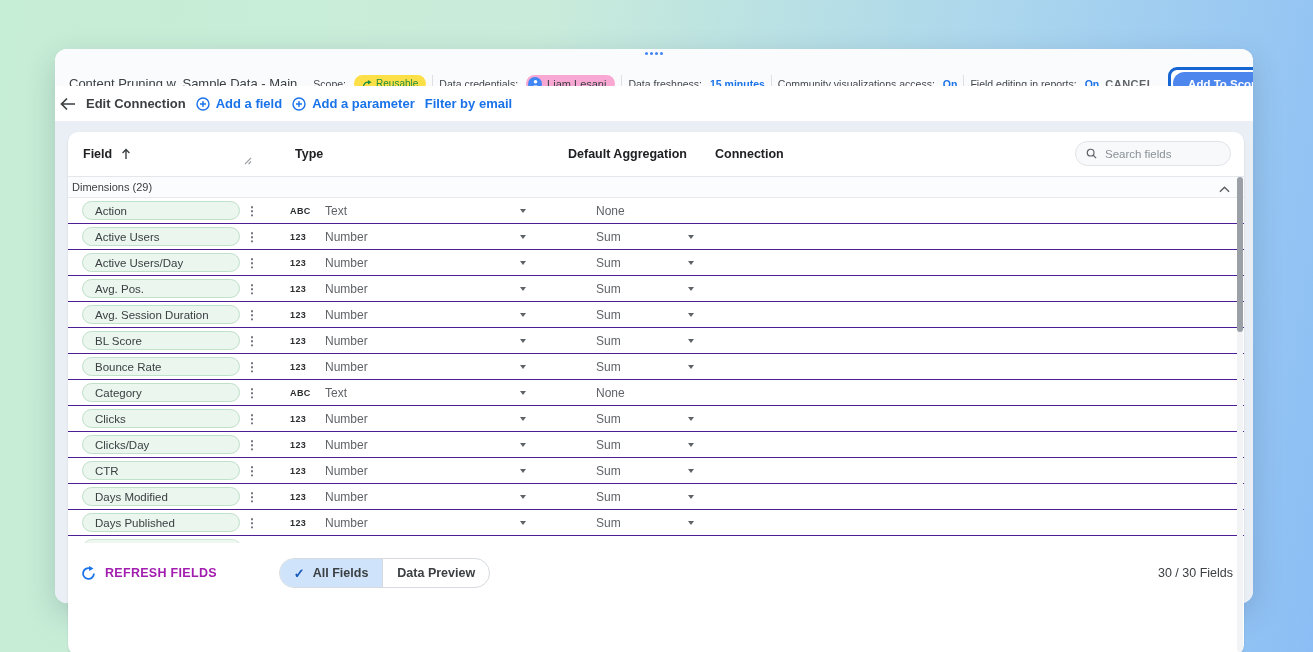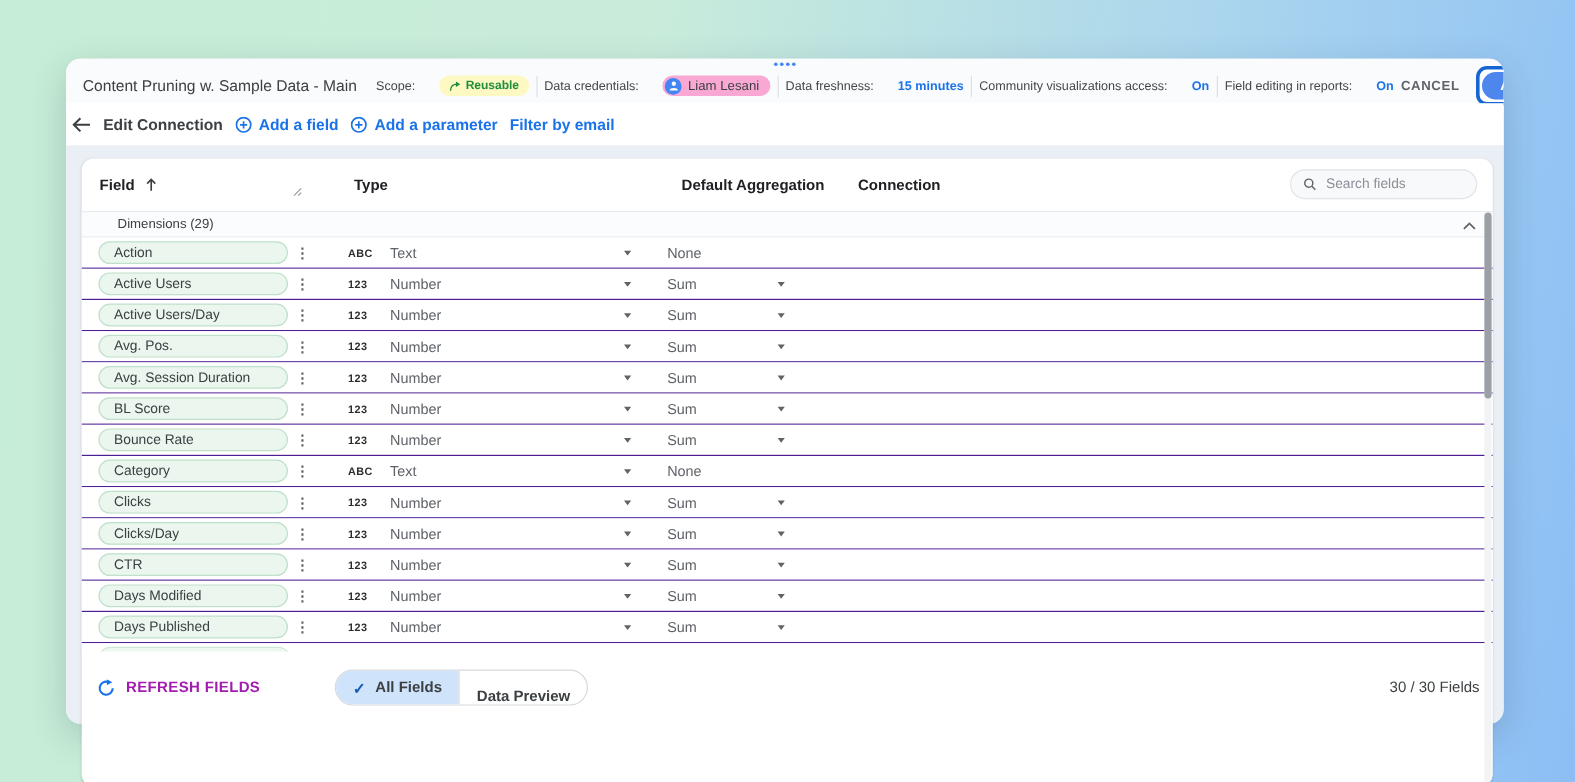--- a/index.html
+++ b/index.html
@@ -6,30 +6,30 @@
   body{
     width:1313px;height:652px;position:relative;overflow:hidden;
     background:linear-gradient(100deg,#c6edd5 0%,#c9ecda 38%,#aad5ee 72%,#8cbef5 100%);
     font-family:"Liberation Sans",sans-serif;
   }
   .window{position:absolute;left:55px;top:49px;width:1198px;height:554px;background:#fff;
     border-radius:12px;box-shadow:0 10px 30px rgba(30,50,80,.20);}
   
   .win-header{position:absolute;top:0;left:0;right:0;height:37px;background:#fafbfd;
     border-bottom:1px solid #e7e9ed;border-radius:12px 12px 0 0;display:flex;align-items:center;
-    padding:4px 14px;white-space:nowrap;overflow:hidden;}
+    padding:16px 14px;white-space:nowrap;overflow:hidden;}
   .drag-dots{position:absolute;top:3px;left:50%;transform:translateX(-50%);display:flex;gap:2px;}
   .drag-dots i{width:3px;height:3px;border-radius:50%;background:#4285f4;}
   .title{font-size:13px;color:#3c4043;}
-  .hgroup{display:flex;align-items:center;gap:20px;font-size:10.5px;color:#43474b;}
+  .hgroup{display:flex;align-items:center;gap:8px;font-size:10.5px;color:#43474b;}
   .hgroup.first{margin-left:16px;}
   .hdivider{width:1px;height:18px;background:#dde0e4;margin:0 6px;flex:none;}
   .blue-val{color:#1a73e8;font-weight:700;}
   .scope-pill{display:inline-flex;align-items:center;gap:3px;height:17px;padding:0 8px;
-    border-radius:9px;background:#fef9c3;color:#1e8e3e;font-size:10px;font-weight:700;}
+    border-radius:9px;background:#fde047;color:#1e8e3e;font-size:10px;font-weight:400;}
   .cred-pill{display:inline-flex;align-items:center;gap:5px;height:17px;padding:0 9px 0 2px;
     border-radius:9px;background:#f9a8d4;color:#3c4043;font-size:11px;}
   .avatar{width:14px;height:14px;border-radius:50%;background:#4285f4;display:flex;
     align-items:center;justify-content:center;flex:none;}
   .cancel-btn{margin-left:auto;font-size:11px;letter-spacing:.5px;color:#5f6368;font-weight:700;
     background:none;border:none;cursor:pointer;padding:4px 6px;font-family:inherit;}
   .add-outline{margin-left:8px;border:3px solid #1565d3;border-radius:9px;padding:2px;background:#fff;flex:none;}
   .add-btn{background:#4d86ec;color:#fff;font-size:11.5px;font-weight:700;height:23px;
     padding:0 15px;border-radius:12px;display:flex;align-items:center;border:none;cursor:pointer;font-family:inherit;}
   
@@ -48,54 +48,54 @@
   .ch-field{left:15px;display:flex;align-items:center;gap:9px;cursor:pointer;}
   .ch-type{left:227px;}
   .ch-agg{left:500px;}
   .ch-desc{left:647px;}
   .resize-handle{position:absolute;left:176px;bottom:7px;cursor:col-resize;}
   .search{position:absolute;right:13px;top:9px;width:156px;height:25px;border:1px solid #e0e3e8;
     background:#f7f9fb;border-radius:13px;display:flex;align-items:center;padding:0 10px;gap:6px;box-sizing:border-box;}
   .search input{border:0;background:transparent;font-size:11.5px;color:#5f6368;width:100%;outline:none;font-family:inherit;}
   .search input::placeholder{color:#8a9096;}
   .section-row{position:relative;height:20px;background:#fbfcfe;border-bottom:1px solid #e8eaee;
-    display:flex;align-items:center;padding:0 30px;font-size:11px;color:#3c4043;cursor:pointer;}
+    display:flex;align-items:center;padding:0 4px;font-size:11px;color:#3c4043;cursor:pointer;}
   .section-chevron{position:absolute;right:14px;top:6px;}
   .field-row{position:relative;height:26px;border-bottom:1px solid #4c1d95;background:#fff;box-sizing:border-box;}
   .field-pill{position:absolute;left:14px;top:3px;width:158px;height:19px;border:1px solid #bfe0c9;
     background:#eaf6ee;border-radius:10px;display:flex;align-items:center;padding:0 12px;
     box-sizing:border-box;font-size:11.5px;color:#3c4043;cursor:pointer;}
   .field-pill span{overflow:hidden;text-overflow:ellipsis;white-space:nowrap;}
   .menu-dots{position:absolute;left:178px;top:50%;transform:translateY(-50%);font-size:12px;
     color:#5f6368;font-weight:700;cursor:pointer;line-height:1;}
   .type-icon{position:absolute;left:222px;top:50%;transform:translateY(-50%);font-size:9px;
     font-weight:700;color:#2a2c2e;letter-spacing:.4px;}
   .select-box{position:absolute;top:0;height:100%;display:flex;align-items:center;cursor:pointer;}
   .type-select{left:257px;width:210px;}
-  .agg-select{left:488px;width:105px;}
+  .agg-select{left:528px;width:105px;}
   .select-box .lbl{font-size:12px;color:#5f6368;}
   .dd-tri{width:0;height:0;border-left:3.5px solid transparent;border-right:3.5px solid transparent;
     border-top:4.5px solid #5f6368;position:absolute;top:11px;}
   .type-select .dd-tri{left:195px;}
   .agg-select .dd-tri{left:92px;}
   .partial-row{position:relative;height:7px;background:#fff;overflow:hidden;}
   .partial-pill{position:absolute;left:14px;top:3px;width:158px;height:19px;border:1px solid #cfe7d6;
     background:#eef8f1;border-radius:10px;}
   .scrollbar{position:absolute;right:1px;top:45px;bottom:3px;width:6px;background:#f1f3f4;border-radius:3px;}
   .scroll-thumb{position:absolute;top:0;left:0;width:6px;height:155px;background:#9aa0a6;border-radius:3px;cursor:grab;}
   
   .footer{position:absolute;left:0;right:0;bottom:0;height:60px;display:flex;align-items:center;padding:0 20px;}
   .refresh{display:flex;align-items:center;gap:9px;color:#a21caf;font-size:12.5px;font-weight:700;
     letter-spacing:.3px;background:none;border:none;cursor:pointer;font-family:inherit;}
   .segmented{display:flex;margin-left:56px;height:28px;border:1px solid #d6dade;border-radius:15px;
     overflow:hidden;background:#fff;}
   .seg{display:flex;align-items:center;padding:0 14px;font-size:12.5px;font-weight:700;color:#3c4043;
     cursor:pointer;gap:8px;}
   .seg.active{background:#cfe3fa;}
-  .seg + .seg{border-left:1px solid #d6dade;align-items:flex-end;}
+  .seg + .seg{border-left:1px solid #d6dade;}
   .seg .check{color:#185abc;font-size:13px;}
   .fields-count{margin-left:auto;font-size:12.5px;color:#3c4043;}
 </style>
 </head>
 <body>
 
 <div class="window">
 
   <div class="win-header">
     <div class="drag-dots">

